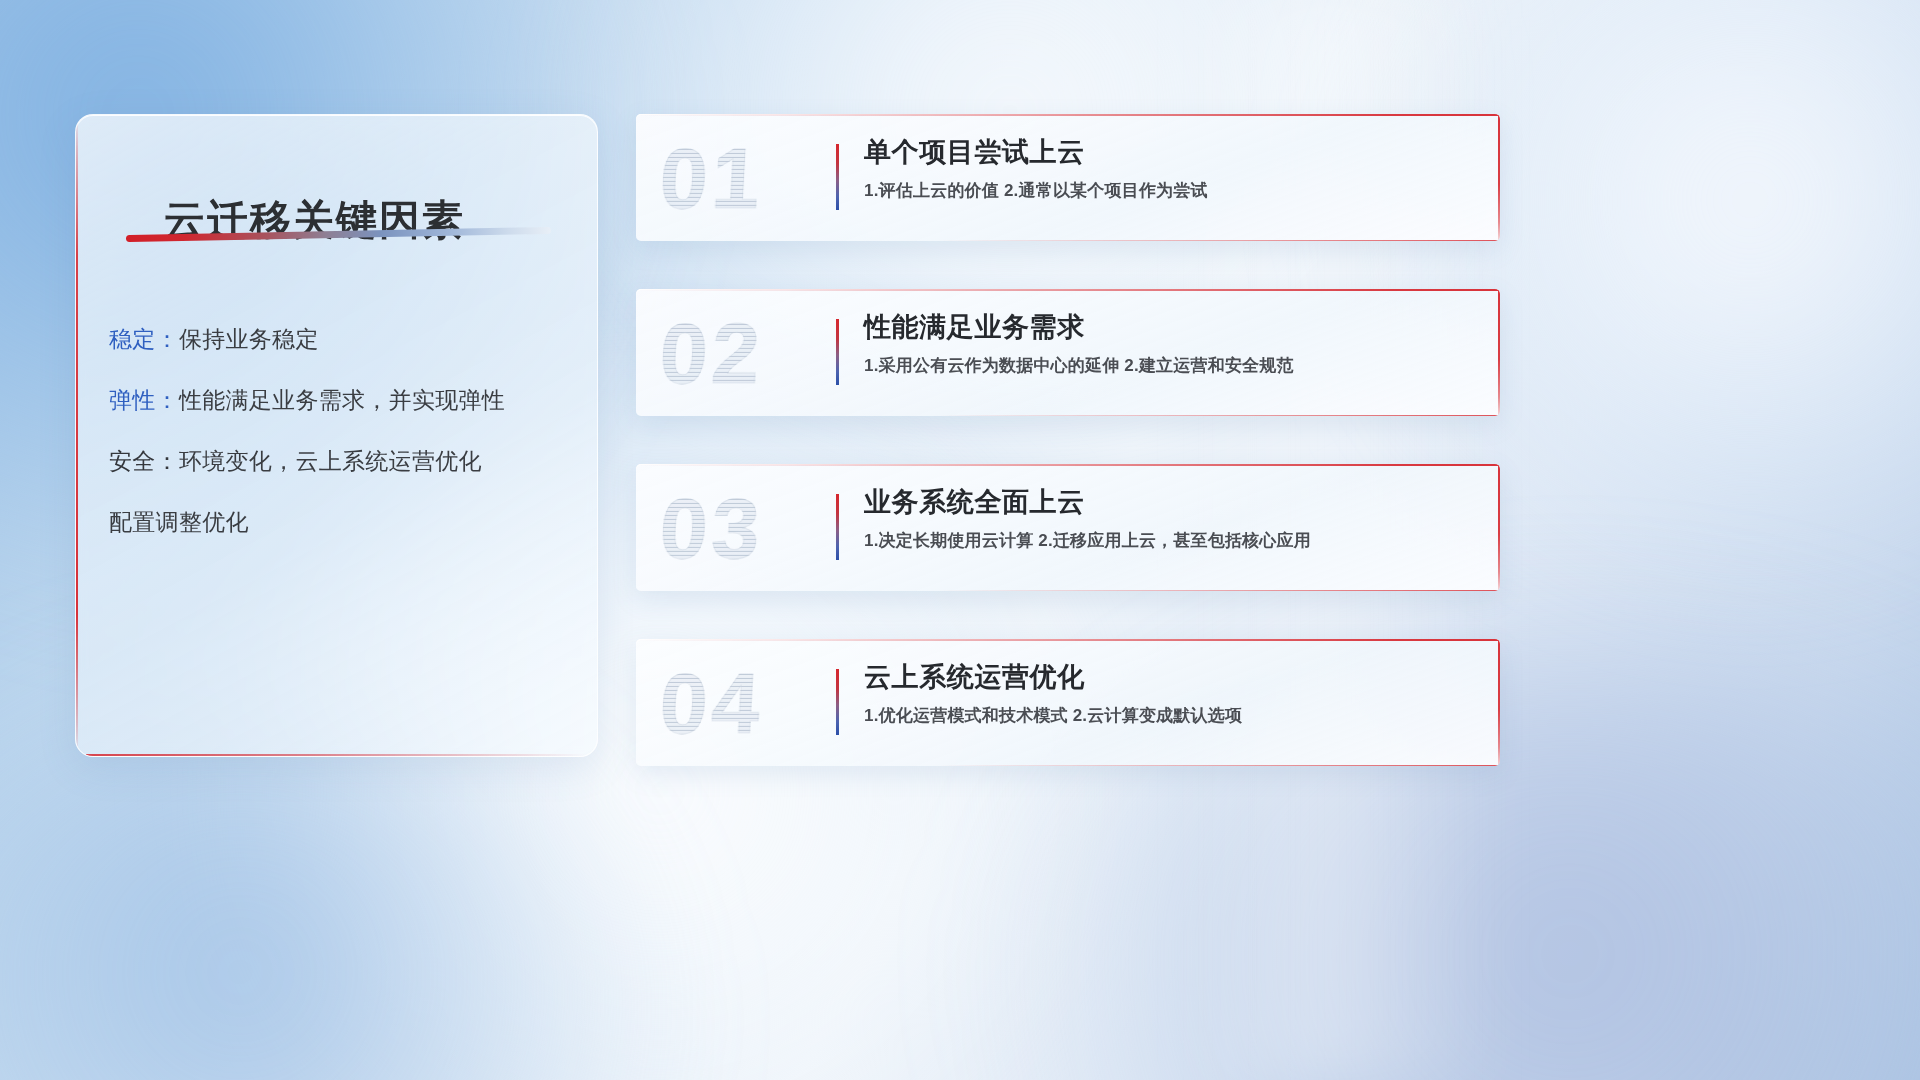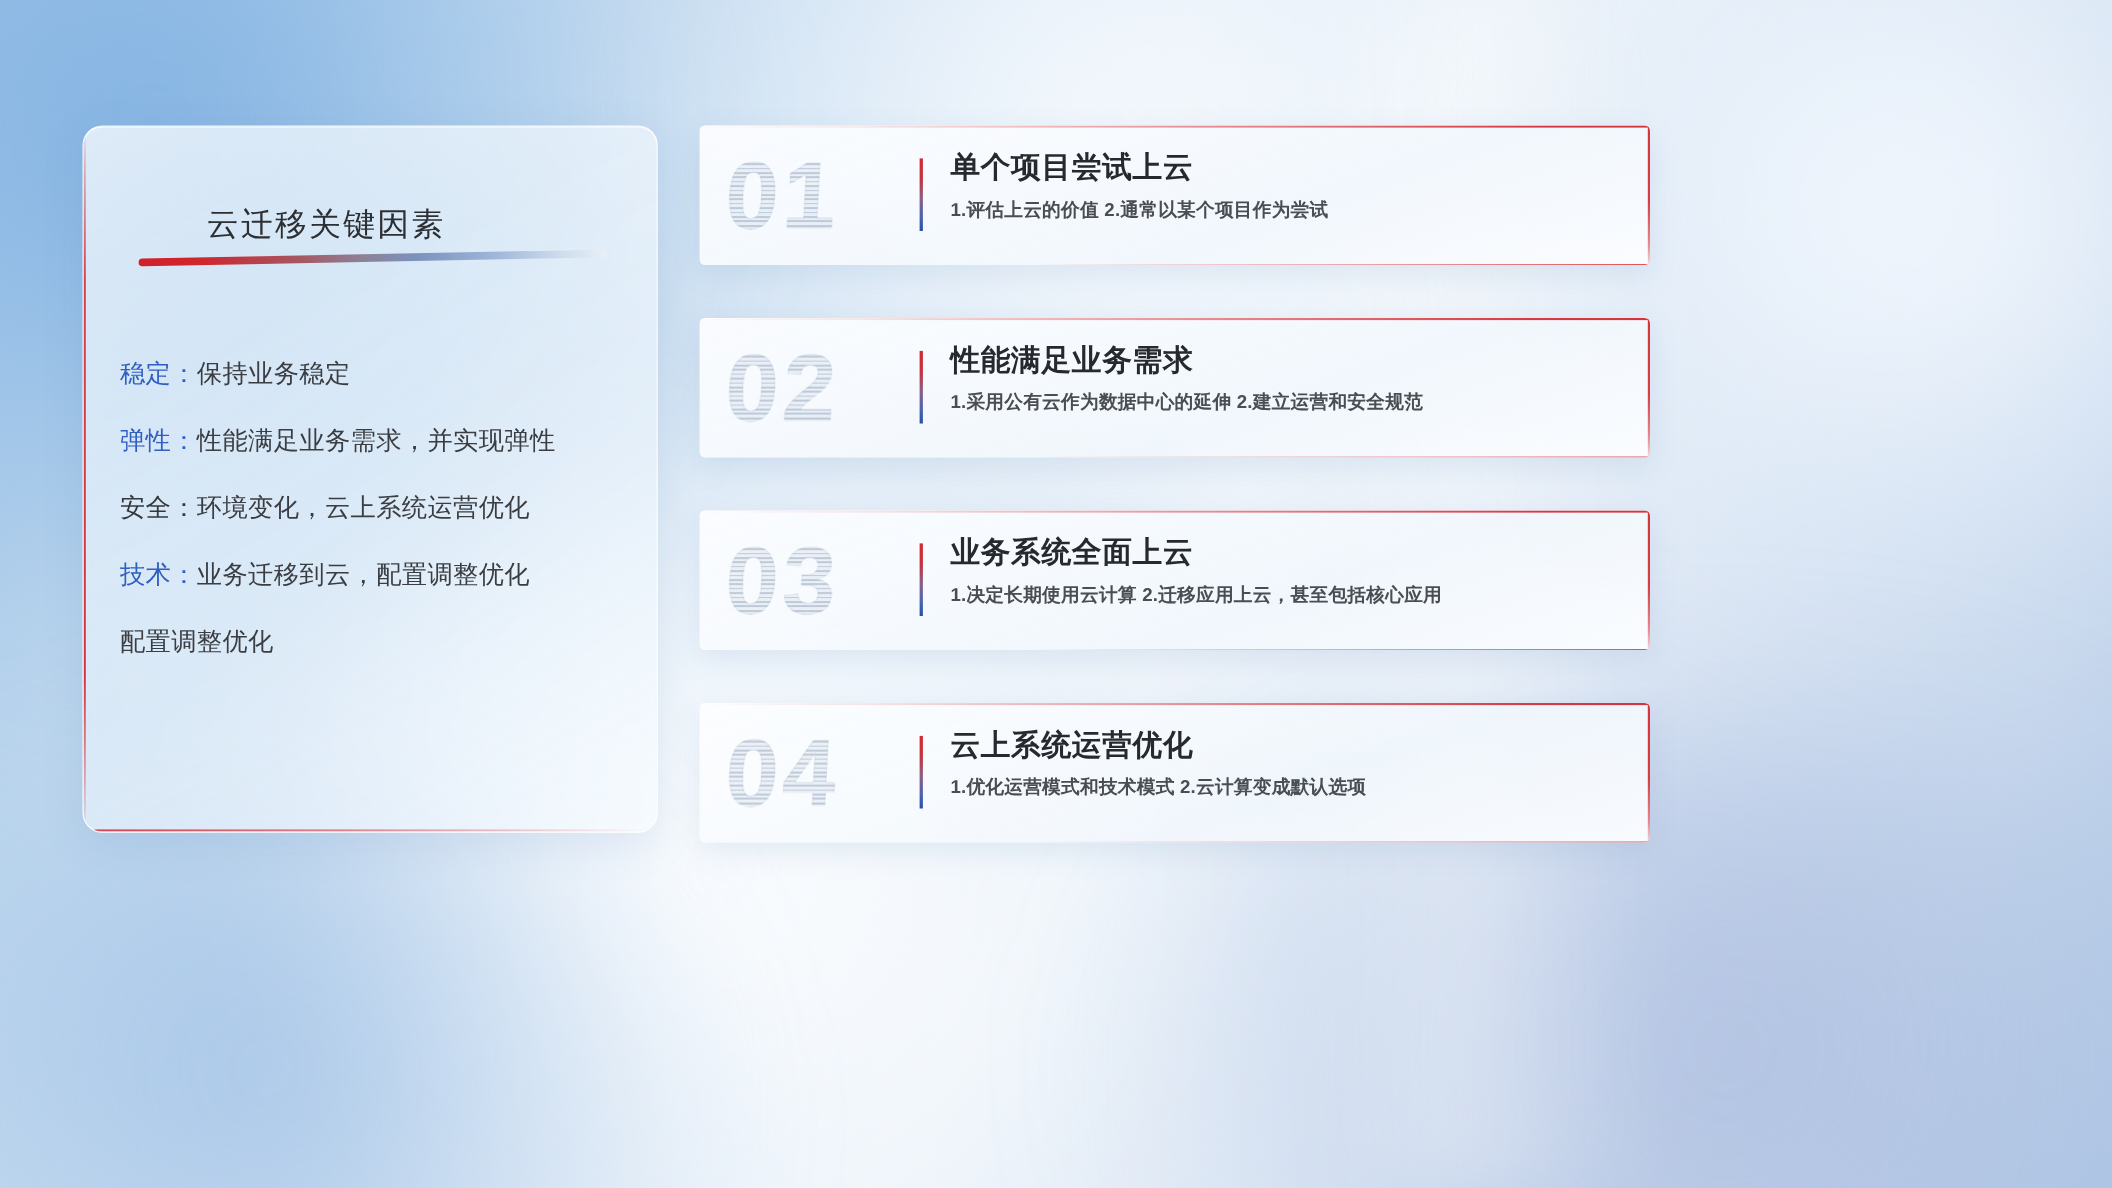--- a/index.html
+++ b/index.html
@@ -44,23 +44,22 @@
   #left-panel .edge-red{
     position:absolute;left:0;top:0;bottom:0;width:2px;
     background:linear-gradient(180deg,rgba(214,40,48,0) 0%,rgba(214,40,48,.30) 6%,rgba(214,40,48,.88) 22%,rgba(214,40,48,.95) 78%,rgba(214,40,48,.25) 95%,rgba(214,40,48,0) 100%);
   }
   #left-panel .edge-bot{
     position:absolute;left:10px;right:10px;bottom:0;height:2px;
     background:linear-gradient(90deg,rgba(214,40,48,.85) 0%,rgba(214,40,48,.55) 45%,rgba(214,40,48,0) 100%);
   }
   #panel-title{
     position:absolute;left:88px;top:51px;
-    font-size:29px;font-weight:normal;letter-spacing:2px;color:#2c2f33;
+    font-size:41px;font-weight:bold;letter-spacing:2px;color:#2c2f33;
     white-space:nowrap;
-    margin-left:24px;
   }
   #title-rule{
     position:absolute;left:50px;top:116px;width:425px;height:7px;border-radius:4px;
     background:linear-gradient(90deg,#d21f28 0%,#cf2730 14%,#a8535e 33%,#8e7f94 47%,#7b93be 60%,#9fb6d8 76%,#cddbec 90%,#e8eff7 100%);
     transform:skewY(-1.1deg);
   }
   #panel-list{position:absolute;left:33px;top:194px;right:20px;}
   .panel-item{
     font-size:23px;line-height:61px;color:#3a3d42;white-space:nowrap;letter-spacing:.3px;
   }
@@ -138,21 +137,20 @@
 
   <section id="left-panel">
     <div class="edge-red"></div>
     <div class="edge-bot"></div>
     <h1 id="panel-title">云迁移关键因素</h1>
     <div id="title-rule"></div>
     <div id="panel-list">
         <div class="panel-item"><span class="lbl-blue">稳定：</span><span>保持业务稳定</span></div>
         <div class="panel-item"><span class="lbl-blue">弹性：</span><span>性能满足业务需求，并实现弹性</span></div>
         <div class="panel-item"><span class="lbl-dark">安全：</span><span>环境变化，云上系统运营优化</span></div>
-        <div class="panel-item"><span class="lbl-blue">技术：</span><span>业务迁移到云，配置调整优化</span></div>
         <div class="panel-item"><span>配置调整优化</span></div>
       </div>
   </section>
 
   <section id="cards">
       <article class="card">
         <div class="ln-top"></div>
         <div class="ln-right"></div>
         <div class="ln-bot"></div>
         <div class="card-num-shadow">01</div>

